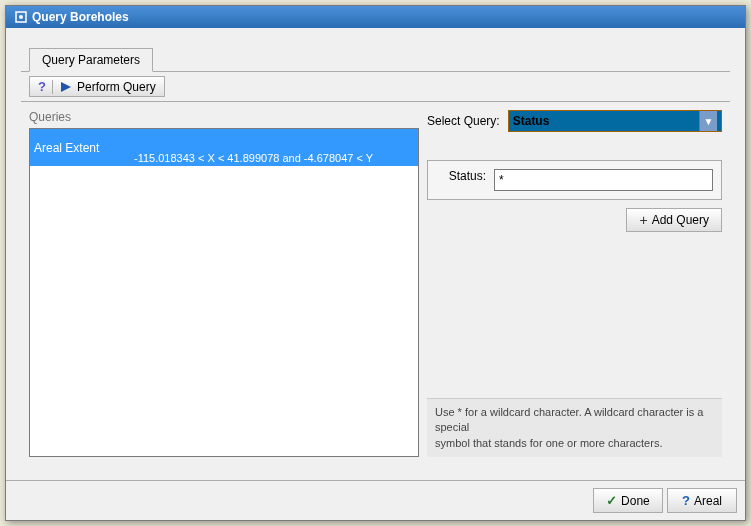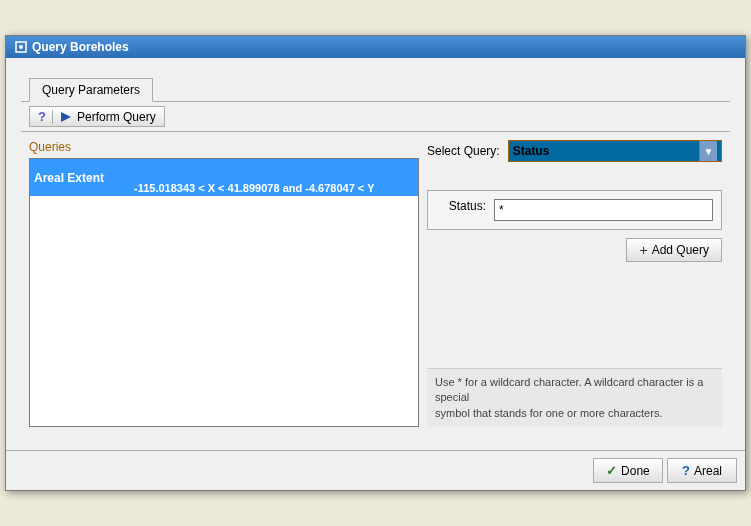--- a/index.html
+++ b/index.html
@@ -15,21 +15,21 @@
       display: flex;
       align-items: center;
       justify-content: center;
       width: 751px;
       height: 526px;
       overflow: hidden;
     }
 
     .dialog-window {
       width: 741px;
-      height: 456px;
+      height: 516px;
       background: #f0f0f0;
       border: 1px solid #7a7a7a;
       box-shadow: 2px 2px 8px rgba(0,0,0,0.4);
       display: flex;
       flex-direction: column;
     }
 
     .title-bar {
       background: linear-gradient(to bottom, #4a90d9 0%, #2b6db5 100%);
       color: white;
@@ -113,38 +113,37 @@
     .left-panel {
       width: 390px;
       display: flex;
       flex-direction: column;
       gap: 4px;
     }
 
     .queries-label {
       font-size: 12px;
       font-weight: normal;
-      color: #a16207;
+      color: #737373;
     }
 
     .queries-list {
       flex: 1;
       border: 1px solid #7a7a7a;
       background: white;
       overflow-y: auto;
     }
 
     .query-row {
       display: flex;
       align-items: center;
       padding: 2px 4px;
       cursor: pointer;
       font-size: 12px;
       min-height: 20px;
-      font-weight: bold;
     }
 
     .query-row.selected {
       background: #3399ff;
       color: white;
     }
 
     .query-name {
       width: 100px;
       flex-shrink: 0;

